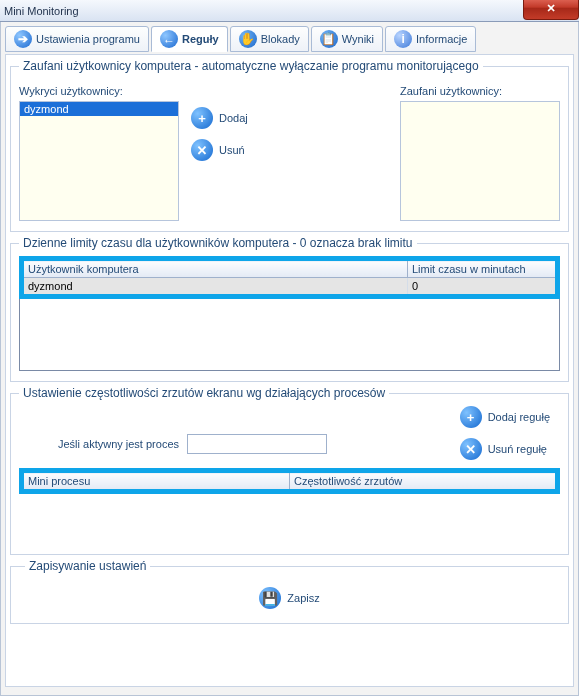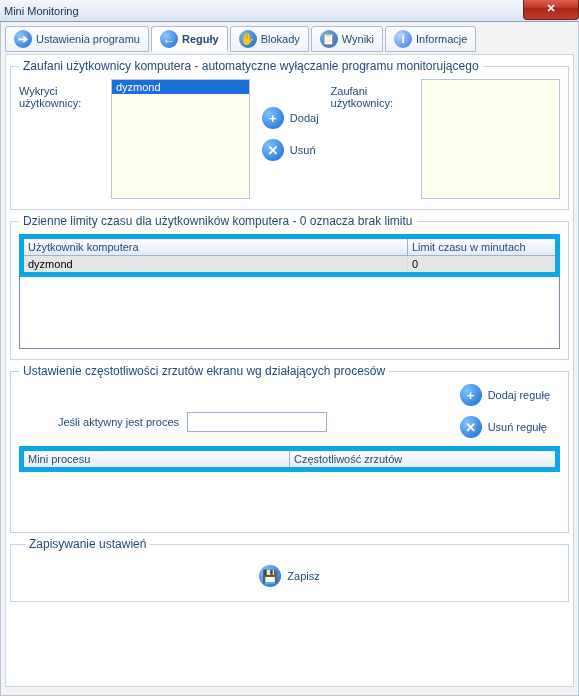--- a/index.html
+++ b/index.html
@@ -12,21 +12,21 @@
 .tab{display:flex;align-items:center;gap:4px;padding:3px 8px;background:linear-gradient(to bottom,#fdfefe,#eef2f8);border:1px solid #a9bbd6;border-radius:3px 3px 0 0;color:#244b77;cursor:pointer}
 .tab.active{background:#fff;border-bottom-color:#fff;font-weight:bold}
 .tab-icon{width:18px;height:18px;border-radius:50%;display:inline-flex;align-items:center;justify-content:center;color:#fff;font-size:12px;font-weight:bold}
 .ic-blue{background:radial-gradient(circle at 30% 30%,#6fb3f5,#1d67c9)}
 .ic-info{background:radial-gradient(circle at 30% 30%,#b8d4ff,#3c78d8)}
 .ic-arrow{background:radial-gradient(circle at 30% 30%,#8fc7ff,#1a68d0)}
 .content{background:#fff;border:1px solid #c9d4e5;height:calc(100% - 32px);overflow:auto}
 fieldset{border:1px solid #c9d4e5;margin:4px;padding:6px 8px 10px 8px;position:relative}
 legend{color:#244b77;padding:0 4px;font-size:12px}
 .row1{display:flex;gap:12px;align-items:flex-start}
-.col{display:flex;flex-direction:row;gap:2px}
+.col{display:flex;flex-direction:column;gap:2px}
 .listlabel{color:#244b77;margin:6px 0 2px 0}
 .listbox{width:160px;height:120px;border:1px solid #b6c5dc;background:#fffff0;overflow:auto}
 .listitem{padding:1px 4px;color:#000}
 .listitem.sel{background:#1b6fd8;color:#fff}
 .midbtns{display:flex;flex-direction:column;gap:10px;align-items:flex-start;justify-content:center;padding-top:28px;flex:1}
 .flatbtn{display:flex;align-items:center;gap:6px;color:#244b77;cursor:pointer}
 .round-ic{width:22px;height:22px;border-radius:50%;display:inline-flex;align-items:center;justify-content:center;color:#fff;font-size:13px;font-weight:bold}
 .ic-plus{background:radial-gradient(circle at 30% 30%,#7fc2ff,#1468cf)}
 .ic-x{background:radial-gradient(circle at 30% 30%,#7fc2ff,#1468cf)}
 .table{width:100%;border:5px solid #0ea5e9;border-collapse:collapse;background:#e5e5e5}

